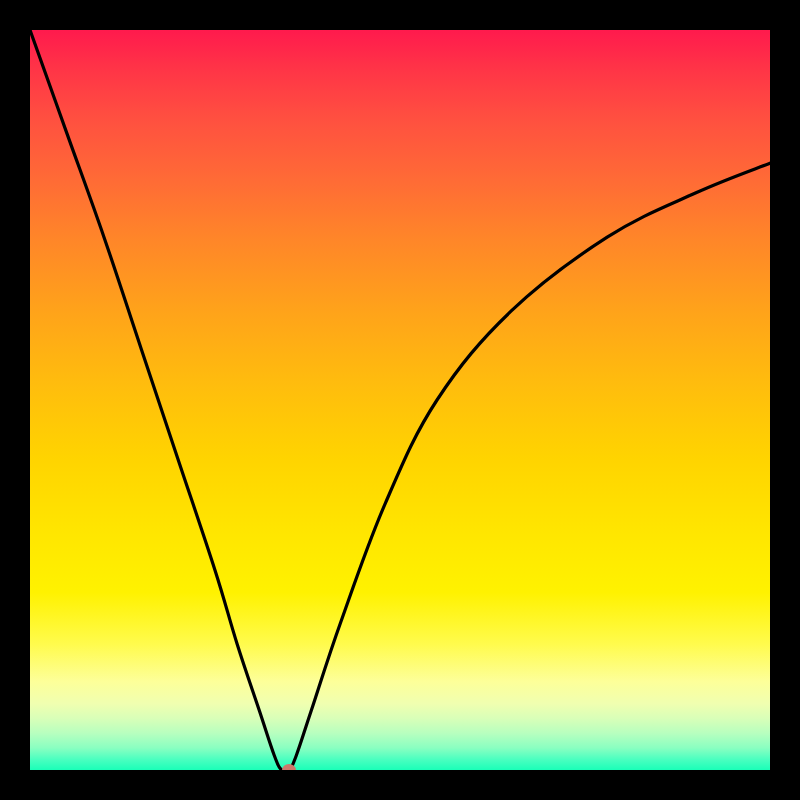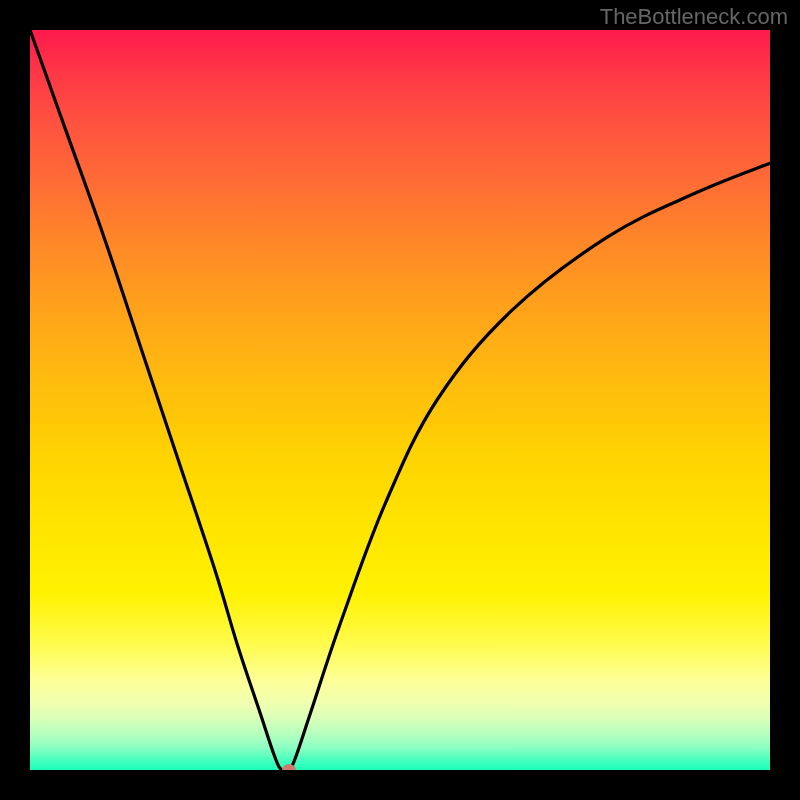--- a/index.html
+++ b/index.html
@@ -79,14 +79,13 @@
 
   <div class="plot-area">
 
     <svg class="curve" viewBox="0 0 740 740" preserveAspectRatio="none">
       <path id="curve-path" d="M 0 0 C 6.66 18.648000000000003, 23.68 66.30400000000002, 37 103.60000000000002 C 50.32 140.89600000000002, 60.68 168.57200000000006, 74 207.20000000000005 C 87.32 245.82800000000003, 97.68 278.24000000000007, 111 318.20000000000005 C 124.32 358.16, 134.68 389.24, 148 429.2 C 161.32 469.15999999999997, 174.344 506.90000000000003, 185 540.2 C 195.656 573.5, 199.20800000000003 588.892, 207.20000000000002 614.2 C 215.192 639.508, 222.74 660.8199999999999, 229.4 680.8 C 236.06 700.78, 240.204 714.544, 244.20000000000002 725.2 C 248.19600000000003 735.8560000000001, 248.93600000000004 737.336, 251.60000000000002 740 C 254.264 742.664, 256.336 742.664, 259 740 C 261.664 737.336, 262.404 735.8560000000001, 266.4 725.2 C 270.39599999999996 714.544, 273.20799999999997 704.776, 281.2 680.8 C 289.192 656.824, 297.48 629.2959999999999, 310.8 592 C 324.12 554.7040000000001, 337.88399999999996 513.5600000000001, 355.2 473.6 C 372.516 433.64000000000004, 384.35600000000005 404.632, 407.00000000000006 370 C 429.64400000000006 335.368, 450.36400000000003 310.50399999999996, 481 281.2 C 511.63599999999997 251.896, 543.9000000000001 228.51200000000006, 577.2 207.20000000000005 C 610.5 185.88800000000003, 636.696 176.11999999999995, 666 162.79999999999995 C 695.304 149.47999999999996, 726.68 138.52800000000002, 740 133.20000000000005" fill="none" stroke="#000000" stroke-width="3.2" stroke-linejoin="round" stroke-linecap="round"></path>
     </svg>
 
     <div id="marker" class="marker" style="left: 259px; top: 740px; background: rgb(204, 122, 107);"></div>
   </div>
 
-  <div class="watermark">TheBottleneck.com</div>
 </div>
 
 </body></html>

